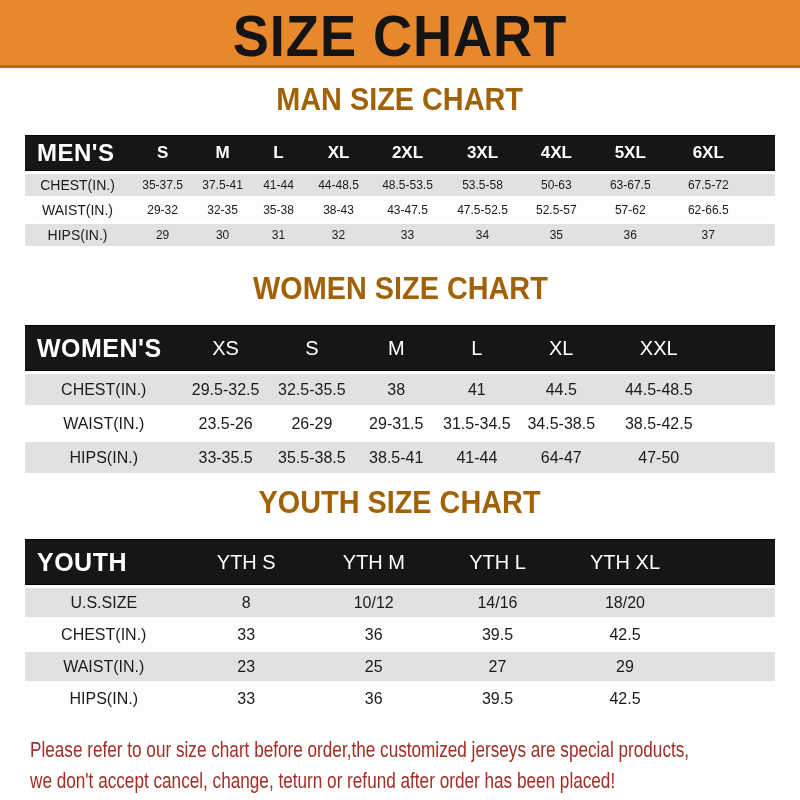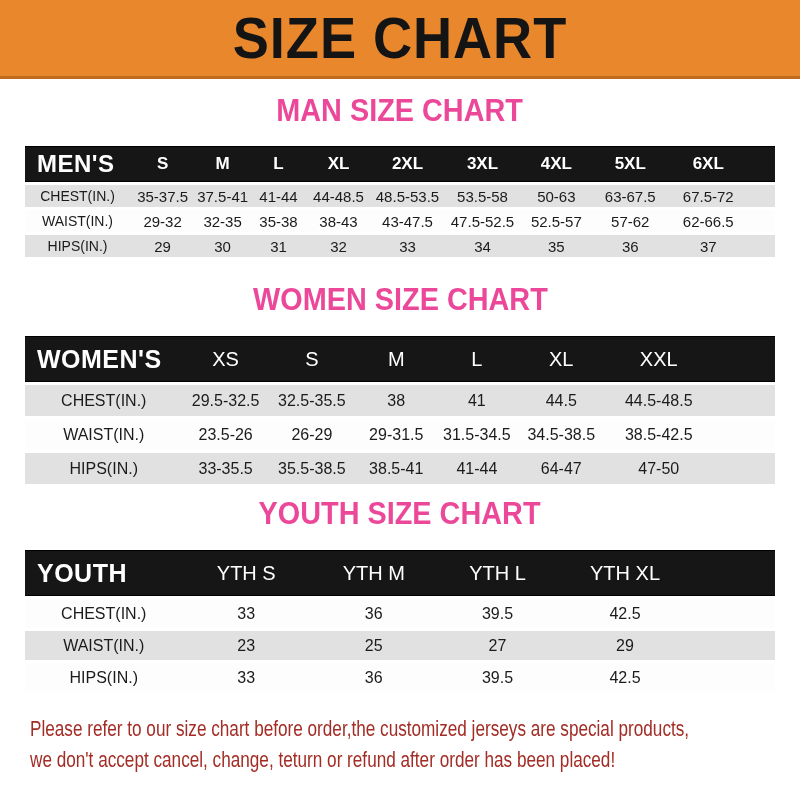--- a/index.html
+++ b/index.html
@@ -14,34 +14,34 @@
   *{box-sizing:border-box;}
   html,body{margin:0;padding:0;}
   body{
     width:800px;height:800px;background:#fff;
     font-family:"Liberation Sans", sans-serif;
     color:var(--text_black);
     overflow:hidden;
   }
   
   .banner{
-    height:79px;width:800px;
+    height:68px;width:800px;
     background:var(--accent_orange);
     border-bottom:3px solid var(--accent_orange_dark);
-    display:flex;align-items:center;justify-content:center;
+    display:flex;align-items:flex-end;justify-content:center;
   }
   .banner-title{
     display:inline-block;
     font-size:57px;font-weight:800;color:#141414;
     letter-spacing:1px;line-height:1;
     transform:scaleX(0.95);
   }
   
   .section-heading{
-    text-align:center;margin:0;line-height:36px;color:#ec4899;
+    text-align:center;margin:0;line-height:36px;color:#a16207;
   }
   .section-heading .squeeze{
     display:inline-block;font-size:31px;font-weight:800;
     letter-spacing:0;transform:scaleX(0.93);white-space:nowrap;
   }
   .heading-man{margin-top:14px;margin-bottom:12px;}
   .heading-women{margin-top:22px;margin-bottom:13px;}
   .heading-youth{margin-top:9px;margin-bottom:13px;}
   
   table.size-table{
@@ -58,21 +58,21 @@
     border-top:1px solid #000;border-bottom:1px solid #000;
   }
   .size-table th.corner{
     text-align:left;padding-left:12px;font-weight:800;letter-spacing:0.5px;
   }
   .size-table tr.g td{background:var(--row_gray);}
   .size-table tr.w td{background:var(--row_white);}
   
   .tbl-sm thead th{height:36px;font-size:17px;font-weight:700;}
   .tbl-sm th.corner{font-size:24px;}
-  .tbl-sm tbody td{height:22px;font-size:15px;}
+  .tbl-sm tbody td{height:22px;font-size:12px;}
   .tbl-sm td.rowlabel{font-size:14px;}
   
   .tbl-lg thead th{height:46px;font-size:20px;font-weight:400;}
   .tbl-lg th.corner{font-size:25px;font-weight:800;}
   .tbl-lg tbody td{height:31px;font-size:16px;}
   .tbl-lg td.rowlabel{font-size:16px;}
   .tbl-youth tbody td{height:29px;}
   
   .note{margin-top:18px;padding-left:30px;}
   .note-line{
@@ -237,20 +237,28 @@
     <tr>
       <th class="corner">YOUTH</th>
       <th>YTH S</th>
       <th>YTH M</th>
       <th>YTH L</th>
       <th>YTH XL</th>
       <th></th>
     </tr>
   </thead>
   <tbody>
+    <tr class="g">
+      <td class="rowlabel">U.S.SIZE</td>
+      <td>8</td>
+      <td>10/12</td>
+      <td>14/16</td>
+      <td>18/20</td>
+      <td></td>
+    </tr>
     <tr class="w">
       <td class="rowlabel">CHEST(IN.)</td>
       <td>33</td>
       <td>36</td>
       <td>39.5</td>
       <td>42.5</td>
       <td></td>
     </tr>
     <tr class="g">
       <td class="rowlabel">WAIST(IN.)</td>

